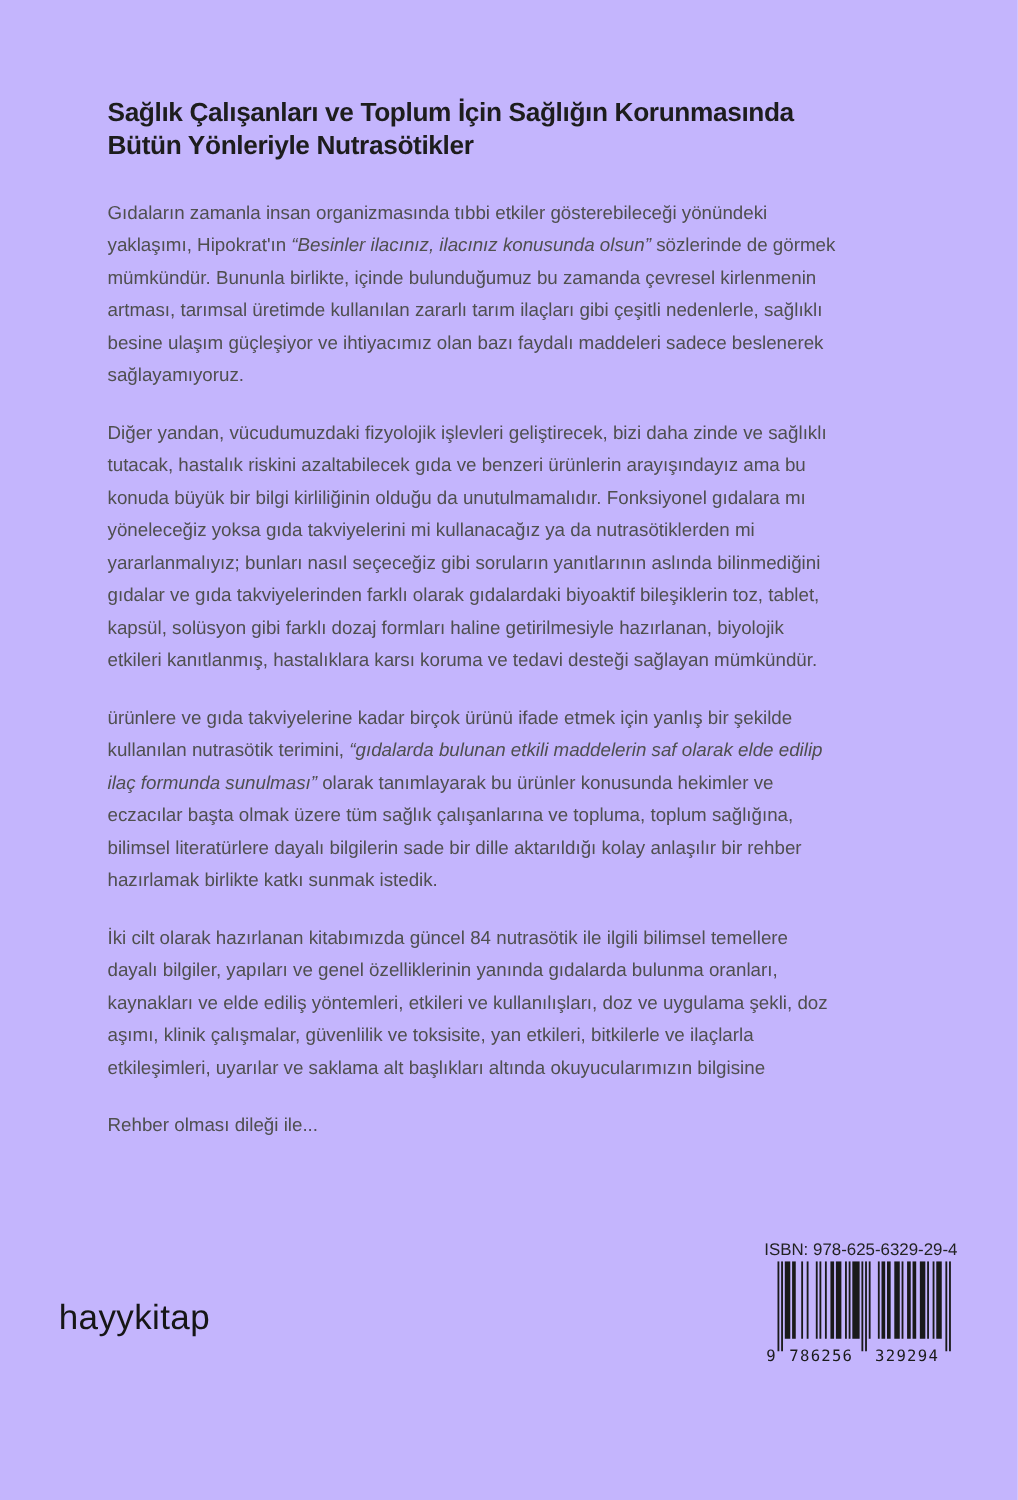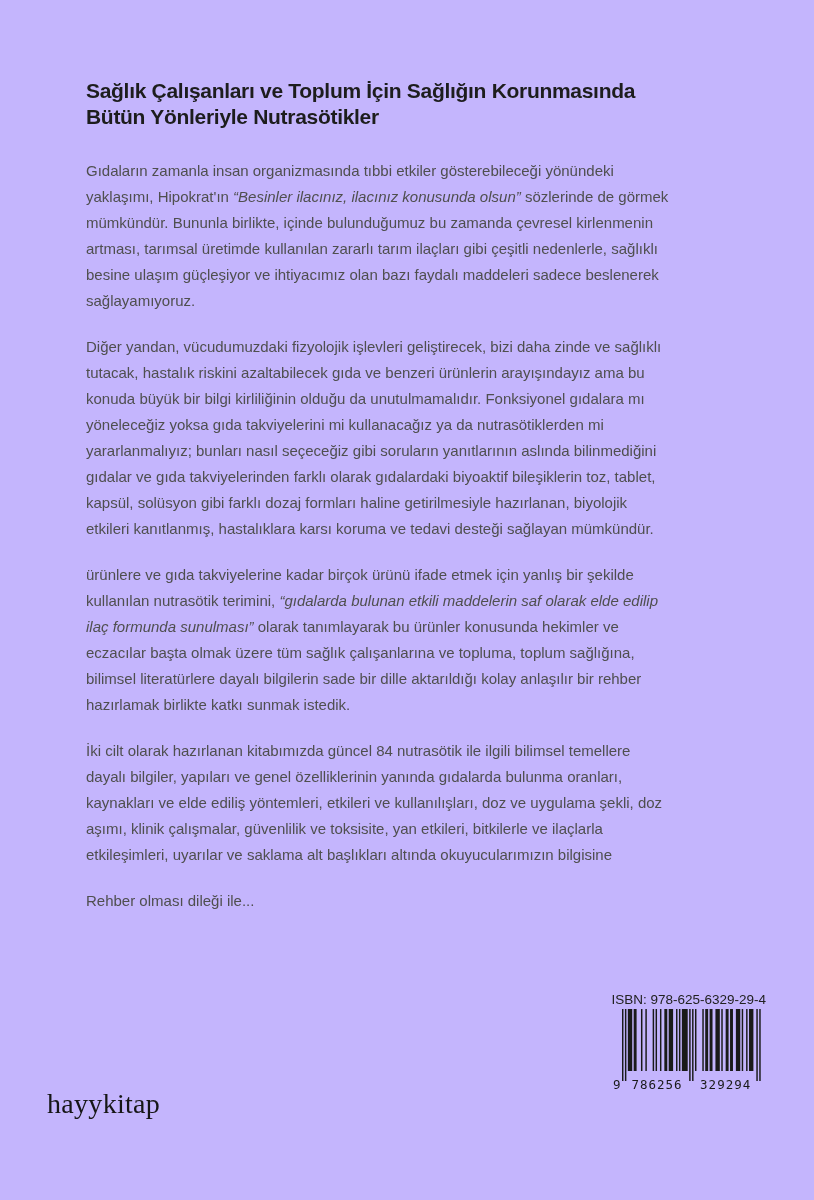--- a/index.html
+++ b/index.html
@@ -17,22 +17,22 @@
     line-height:29px;letter-spacing:-0.3px;
   }
   .body-text{
     position:absolute;left:86px;top:158px;width:690px;
     font-size:15px;color:#4f4f4f;
   }
   .para{margin:0 0 20px 0;}
   .line{line-height:26px;white-space:pre-wrap;}
   .it{font-style:italic;}
   .logo{
-    position:absolute;left:47px;top:1088px;
-    font-size:28px;font-weight:400;color:#161616;letter-spacing:0.3px;font-family:Liberation Serif, serif;
+    position:absolute;left:47px;top:1038px;
+    font-size:28px;font-weight:400;color:#161616;letter-spacing:0.3px;
   }
   .barcode-block{
     position:absolute;left:610px;top:992px;width:156px;
     text-align:right;
   }
   .isbn-label{
     font-size:13.5px;color:#222222;white-space:nowrap;
     margin-bottom:2px;letter-spacing:0px;
   }
   .barcode-svg{display:block;margin:0 auto;}

